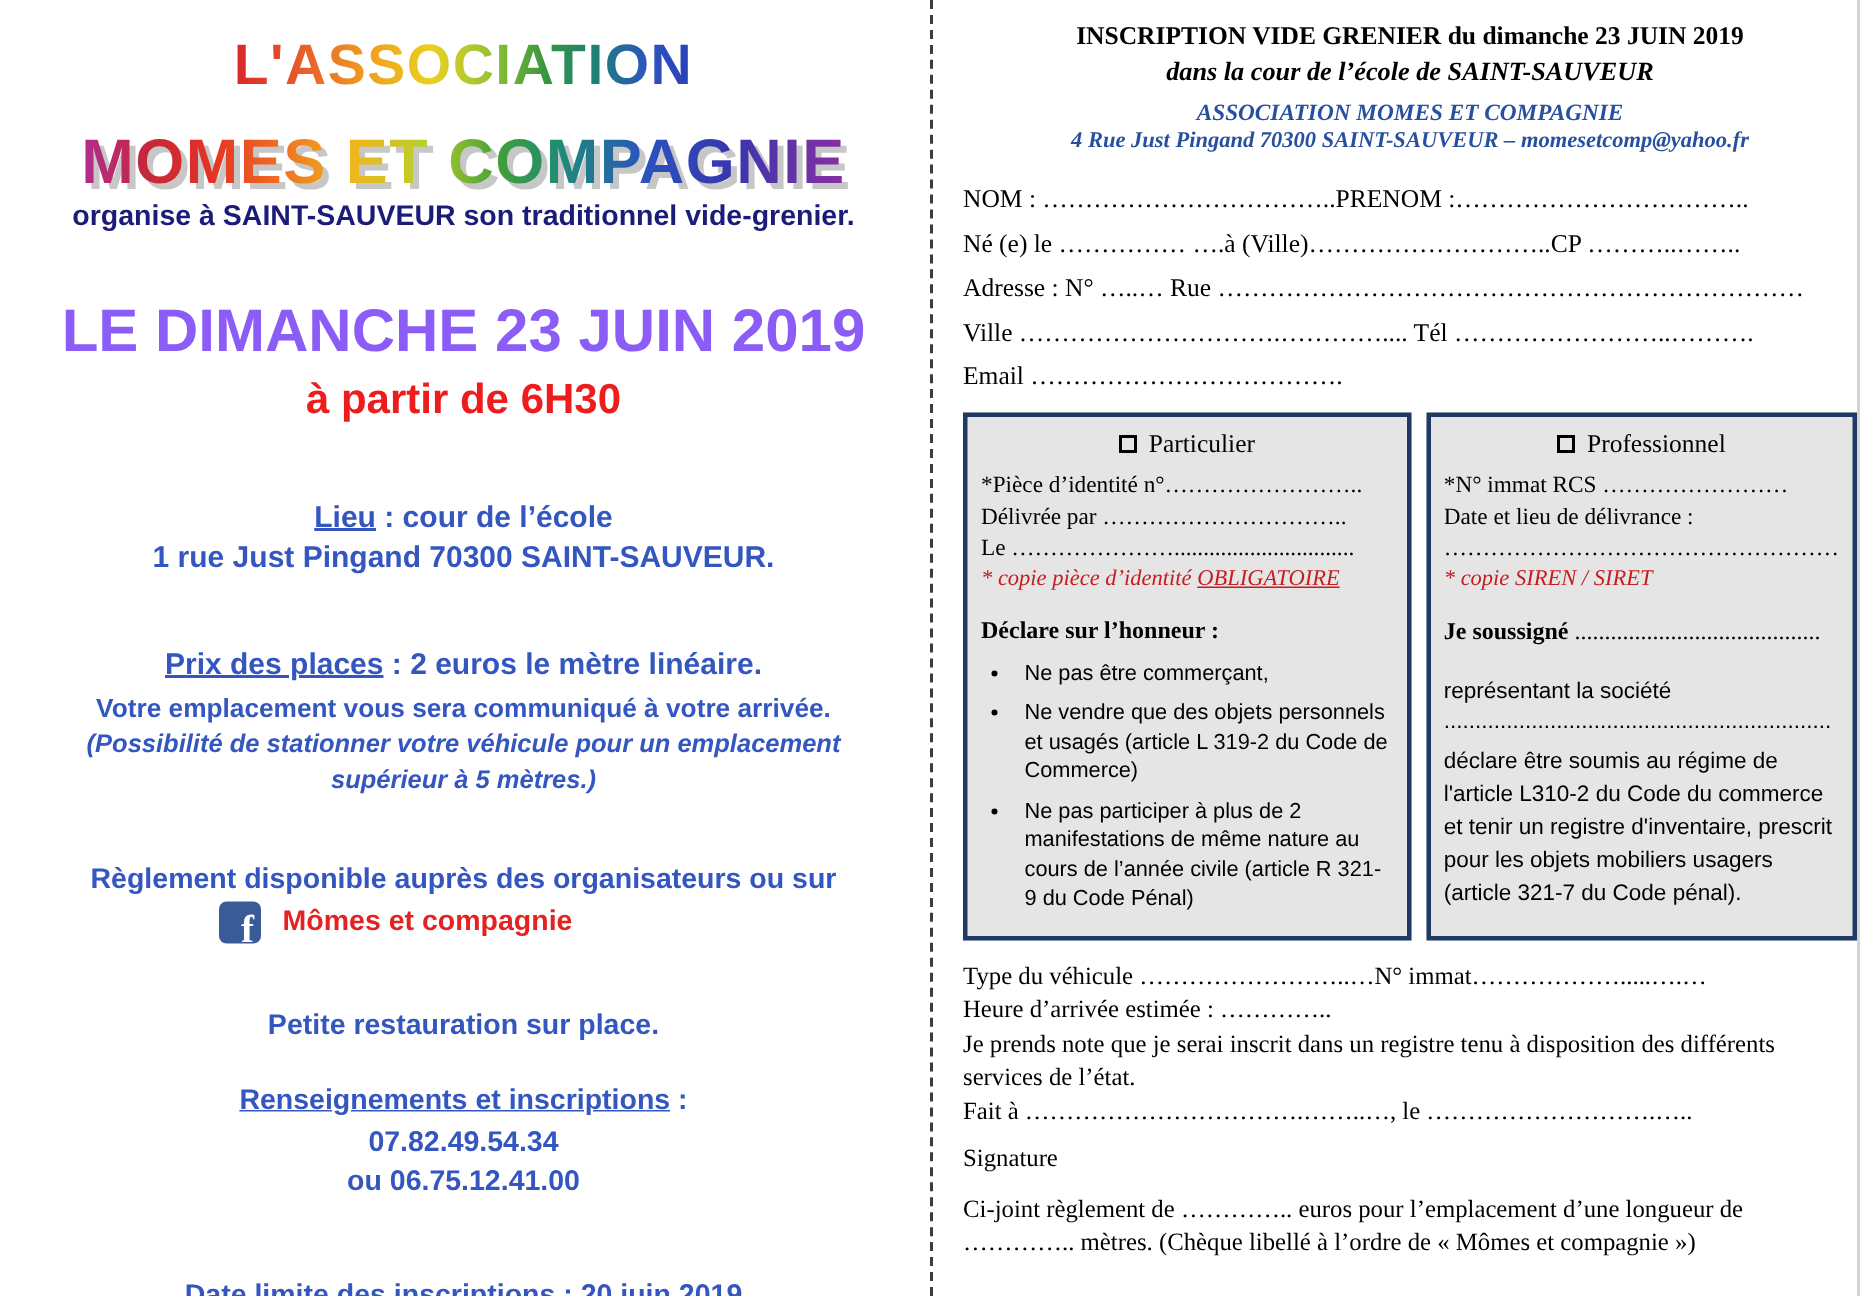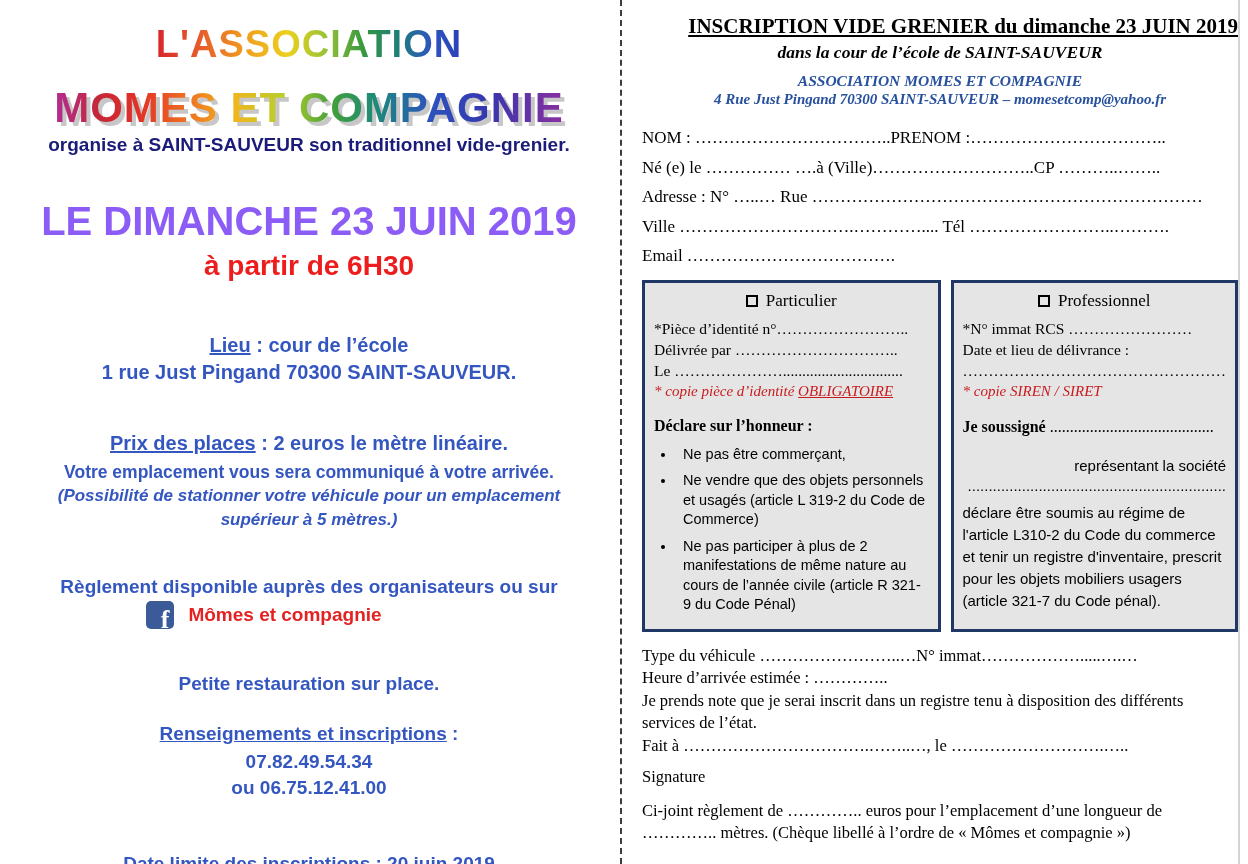--- a/index.html
+++ b/index.html
@@ -57,21 +57,21 @@
 
   
   .cut-line { position:absolute; left:620px; top:0; height:864px; width:0; border-left:2px dashed #3c3c3c; }
   .edge-line { position:absolute; left:1238px; top:0; height:864px; width:0; border-left:2px solid #d4d4d4; }
 
   
   .form-panel {
     position:absolute; left:642px; top:14px; width:596px;
     font-family:"Liberation Serif", serif; color:#000;
   }
-  .form-title { text-align:right; font-size:21px; font-weight:bold; text-decoration:underline; }
+  .form-title { text-align:center; font-size:17px; font-weight:bold; }
   .form-subtitle { text-align:center; font-size:17.5px; font-weight:bold; font-style:italic; margin-top:3px; }
   .form-assoc { text-align:center; font-size:15.5px; font-weight:bold; font-style:italic; color:#27509e; margin-top:9px; }
   .form-assoc-addr { text-align:center; font-size:15px; font-weight:bold; font-style:italic; color:#27509e; margin-top:1px; }
   .fields { margin-top:15px; }
   .field-line { font-size:17px; line-height:29.5px; white-space:nowrap; overflow:hidden; }
 
   .boxes { margin-top:9px; display:flex; gap:10px; }
   .box { border:3px solid #1f3864; height:352px; padding:5px 9px 5px 9px; background:#e5e5e5; }
   .box-particulier { width:307px; }
   .box-professionnel { flex:1; }
@@ -80,21 +80,21 @@
     display:inline-block; width:12px; height:12px; border:2px solid #000;
     margin-right:8px; vertical-align:-1px;
   }
   .box-line { font-size:15.5px; line-height:21px; white-space:nowrap; overflow:hidden; }
   .red-note { font-size:15px; line-height:21px; font-style:italic; color:#c81b1e; }
   .declare-title { font-weight:bold; font-size:16px; margin-top:15px; }
   .bullets { margin:10px 0 0 0; padding-left:22px; font-family:"Liberation Sans", sans-serif; font-size:14.5px; line-height:19.5px; }
   .bullets li { margin-bottom:7px; padding-left:7px; }
   .soussigne { margin-top:16px; font-size:16px; }
   .soussigne b { font-weight:bold; }
-  .sans-line { font-family:"Liberation Sans", sans-serif; font-size:15px; line-height:20px;text-align:right; }
+  .sans-line { font-family:"Liberation Sans", sans-serif; font-size:15px; line-height:20px; }
   .societe { margin-top:20px; }
   .declare-par { margin-top:6px; font-family:"Liberation Sans", sans-serif; font-size:15px; line-height:22px; }
 
   .bottom-block { margin-top:13px; font-size:16.5px; line-height:22.5px; }
   .bottom-line { white-space:nowrap; overflow:hidden; }
   .signature { margin-top:9px; }
   .payment { margin-top:11px; }
 </style>
 </head>
 <body>

